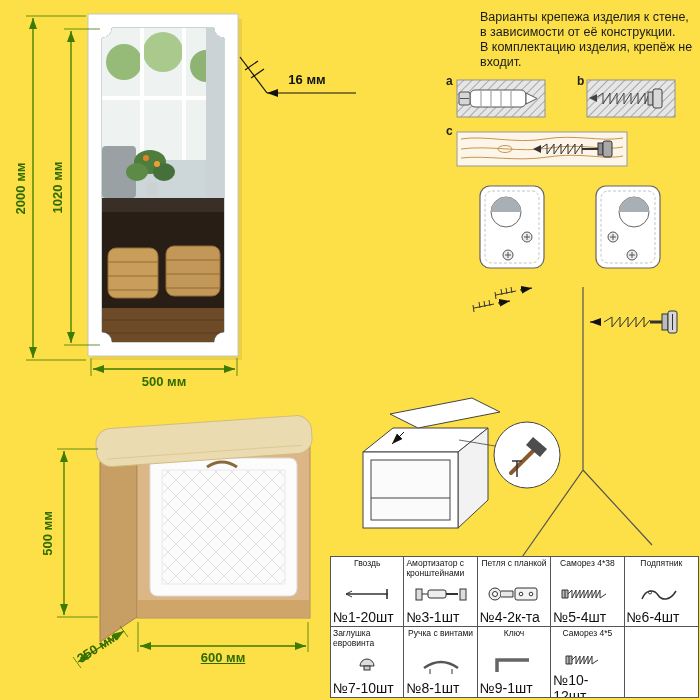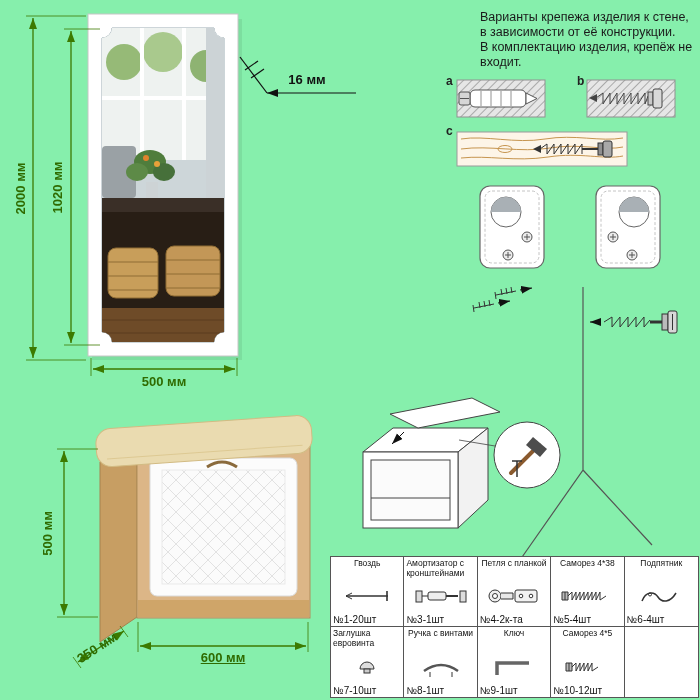--- a/index.html
+++ b/index.html
@@ -1,16 +1,16 @@
 <!DOCTYPE html>
 <html><head>
 <meta charset="utf-8">
 <style>
   html,body{margin:0;padding:0;background:#fff;}
-  #stage{position:relative;width:700px;height:700px;background:#86efac;overflow:hidden;
+  #stage{position:relative;width:700px;height:700px;background:#fde047;overflow:hidden;
          font-family:"Liberation Sans",sans-serif;}
   #scene{position:absolute;left:0;top:0;}
   .overlay{position:absolute;z-index:10;}
   .dim{position:absolute;z-index:10;color:#2f6b00;font-weight:bold;font-size:13px;text-align:center;}
   #lab2000{left:-20px;top:181px;width:80px;transform:rotate(-90deg);}
   #lab1020{left:17px;top:180px;width:80px;transform:rotate(-90deg);}
   #lab500m{left:124px;top:374px;width:80px;}
   #lab500c{left:7px;top:526px;width:80px;transform:rotate(-90deg);}
   #lab600{left:183px;top:650px;width:80px;text-decoration:underline;}
   #lab350{left:57px;top:640px;width:80px;transform:rotate(-33deg);}
@@ -20,21 +20,21 @@
   #flab-a{left:446px;top:74px;} #flab-b{left:577px;top:74px;} #flab-c{left:446px;top:124px;}
   #parts-table{position:absolute;z-index:10;left:330px;top:556px;width:369px;height:142px;
     border:1px solid #555;box-sizing:border-box;display:grid;
     grid-template-columns:repeat(5,1fr);grid-template-rows:1fr 1fr;background:#fff;}
   .cell{border-right:1px solid #555;border-bottom:1px solid #555;display:flex;flex-direction:column;
     align-items:center;padding:2px 2px 1px;box-sizing:border-box;overflow:hidden;}
   .cell:nth-child(5n){border-right:none;}
   .cell:nth-child(n+6){border-bottom:none;}
   .pname{font-size:8.5px;line-height:1.12;text-align:left;min-height:19px;color:#111;}
   .picon{flex:1;display:flex;align-items:center;justify-content:center;}
-  .pcount{font-size:10px;align-self:flex-start;color:#111;text-align:center;}
+  .pcount{font-size:14px;align-self:flex-start;color:#111;}
 </style>
 </head>
 <body>
 
 <div id="stage">
 
 <svg id="scene" width="700" height="700" viewBox="0 0 700 700">
   <defs>
     <marker id="agE" markerWidth="12" markerHeight="10" refX="11" refY="4" orient="auto" markerUnits="userSpaceOnUse">
       <path d="M0,0L11,4L0,8Z" fill="#3c7a00"></path>

